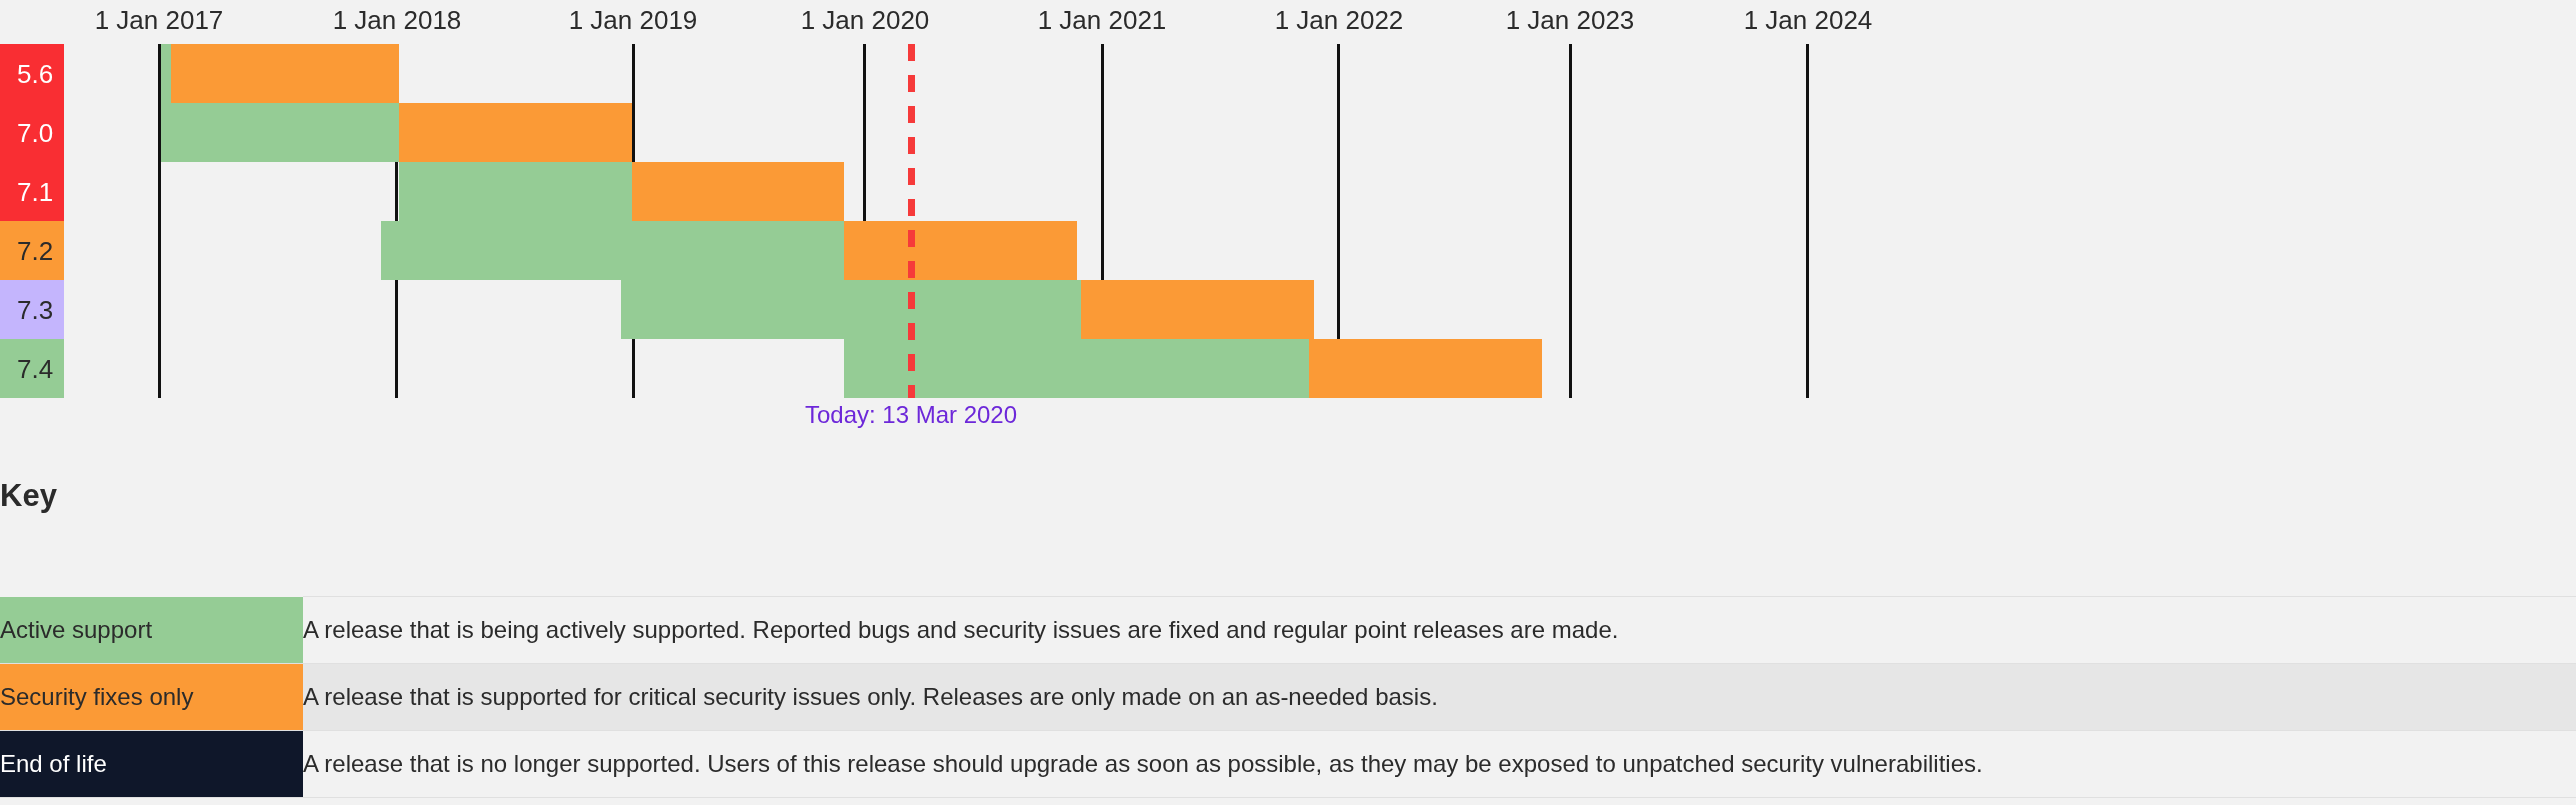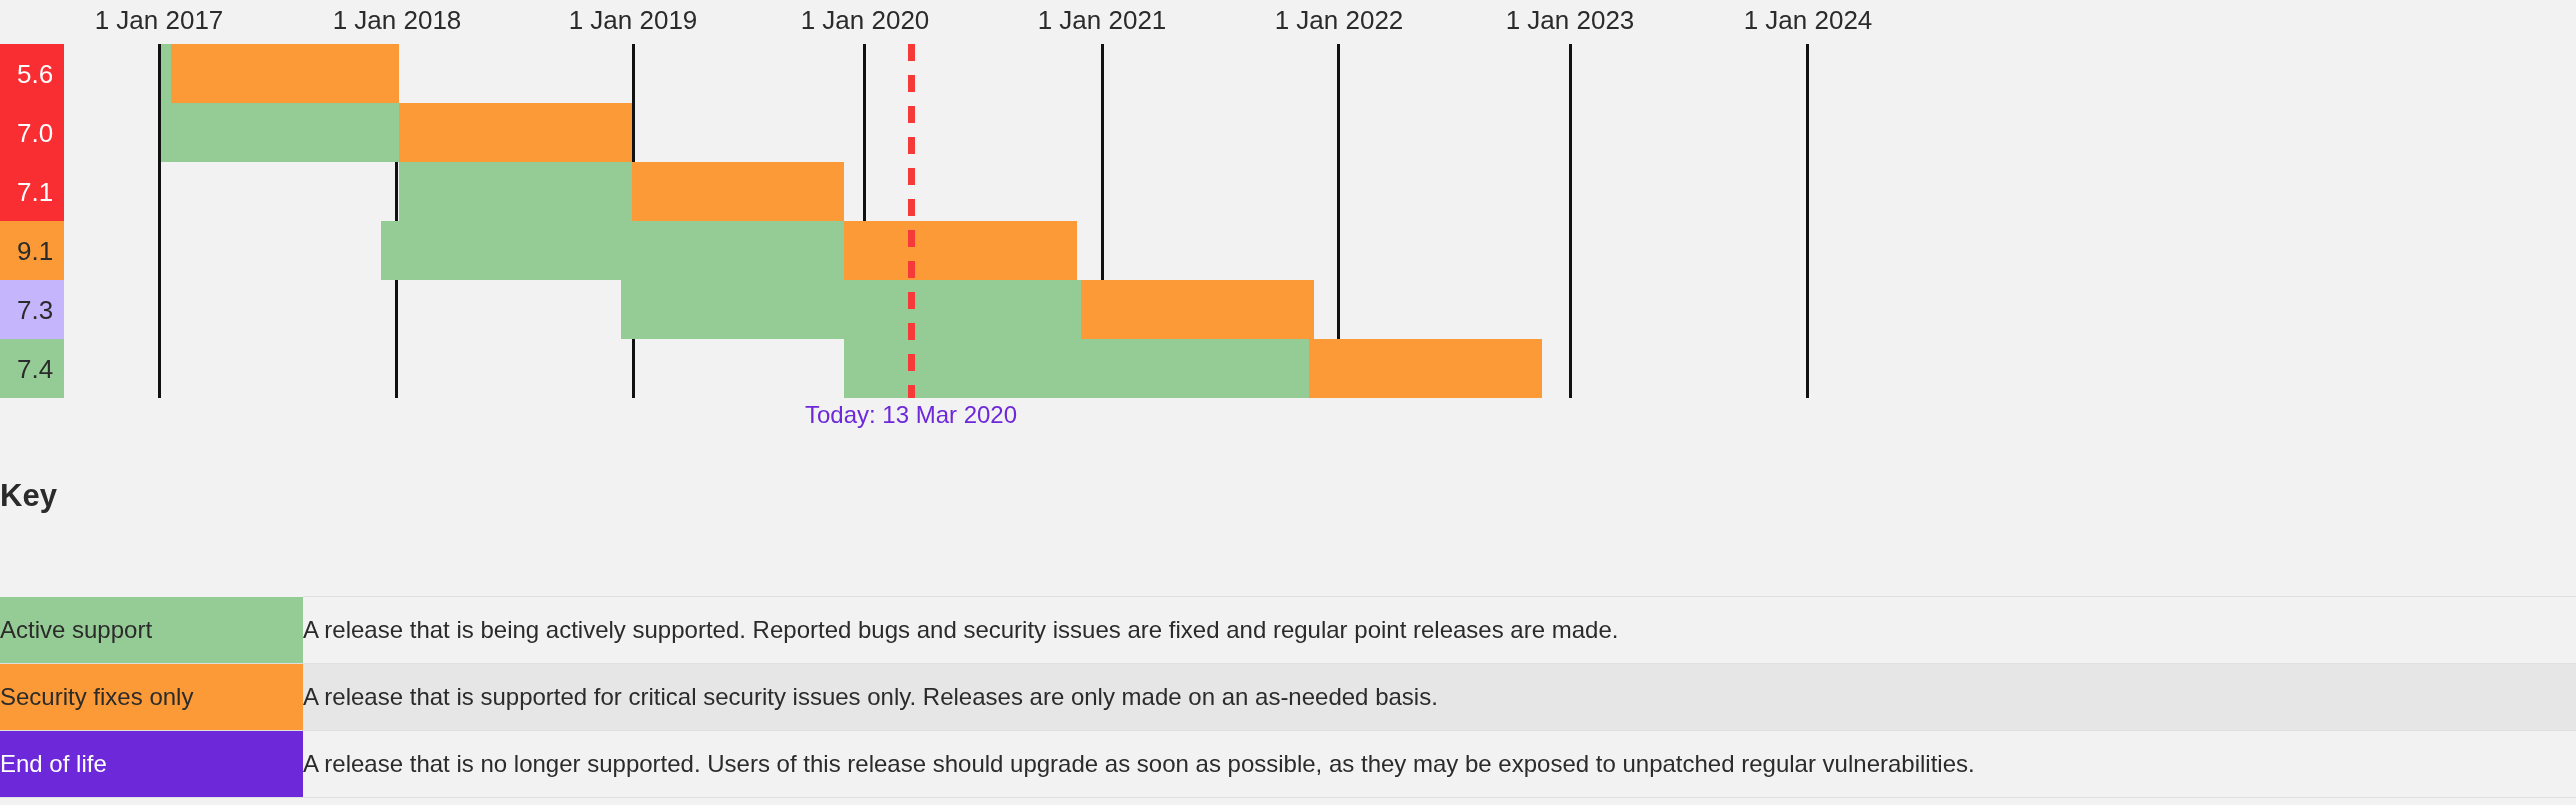--- a/index.html
+++ b/index.html
@@ -191,21 +191,21 @@
         <div class="version-label" style="background: rgb(249, 46, 51); color: rgb(255, 255, 255);">7.0</div>
       </div>
       <div class="version-row" style="top: 118px; height: 59px; padding-left: 36px;">
         <div class="seg" style="left: 399px; width: 233px; background: rgb(149, 204, 149);"></div>
         <div class="seg" style="left: 632px; width: 212px; background: rgb(251, 154, 54);"></div>
         <div class="version-label" style="background: rgb(249, 46, 51); color: rgb(255, 255, 255);">7.1</div>
       </div>
       <div class="version-row" style="top: 177px; height: 59px;">
         <div class="seg" style="left: 381px; width: 463px; background: rgb(149, 204, 149);"></div>
         <div class="seg" style="left: 844px; width: 233px; background: rgb(251, 154, 54);"></div>
-        <div class="version-label" style="background: rgb(251, 154, 54); color: rgb(43, 43, 43);">9.1</div>
+        <div class="version-label" style="background: rgb(251, 154, 54); color: rgb(43, 43, 43);">7.2</div>
       </div>
       <div class="version-row" style="top: 236px; height: 59px;">
         <div class="seg" style="left: 621px; width: 460px; background: rgb(149, 204, 149);"></div>
         <div class="seg" style="left: 1081px; width: 233px; background: rgb(251, 154, 54);"></div>
         <div class="version-label" style="background: #c4b5fd; color: rgb(43, 43, 43);">7.3</div>
       </div>
       <div class="version-row" style="top: 295px; height: 59px;">
         <div class="seg" style="left: 844px; width: 465px; background: rgb(149, 204, 149);"></div>
         <div class="seg" style="left: 1309px; width: 233px; background: rgb(251, 154, 54);"></div>
         <div class="version-label" style="background: rgb(149, 204, 149); color: rgb(43, 43, 43);">7.4</div>
@@ -223,18 +223,18 @@
   <tbody id="key-body">
       <tr class="key-row-plain">
         <td class="key-swatch" style="background: rgb(149, 204, 149); color: rgb(43, 43, 43);">Active support</td>
         <td class="key-desc">A release that is being actively supported. Reported bugs and security issues are fixed and regular point releases are made.</td>
       </tr>
       <tr class="key-row-alt">
         <td class="key-swatch" style="background: rgb(251, 154, 54); color: rgb(43, 43, 43);">Security fixes only</td>
         <td class="key-desc">A release that is supported for critical security issues only. Releases are only made on an as-needed basis.</td>
       </tr>
       <tr class="key-row-plain">
-        <td class="key-swatch" style="background: #6d28d9; color: rgb(255, 255, 255);">End of life</td>
-        <td class="key-desc">A release that is no longer supported. Users of this release should upgrade as soon as possible, as they may be exposed to unpatched regular vulnerabilities.</td>
+        <td class="key-swatch" style="background: #0f172a; color: rgb(255, 255, 255);">End of life</td>
+        <td class="key-desc">A release that is no longer supported. Users of this release should upgrade as soon as possible, as they may be exposed to unpatched security vulnerabilities.</td>
       </tr>
     </tbody>
 </table>
 
 
 </body></html>

